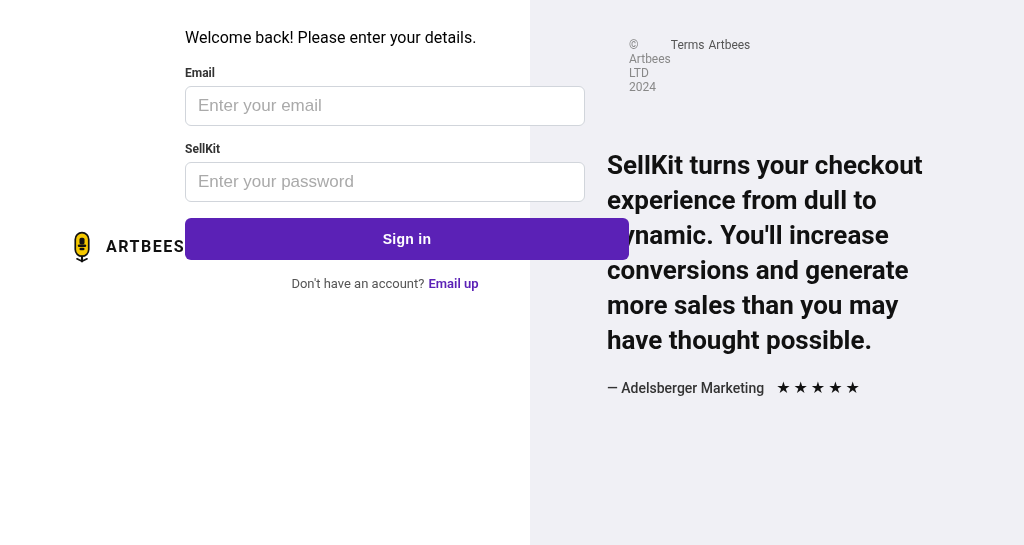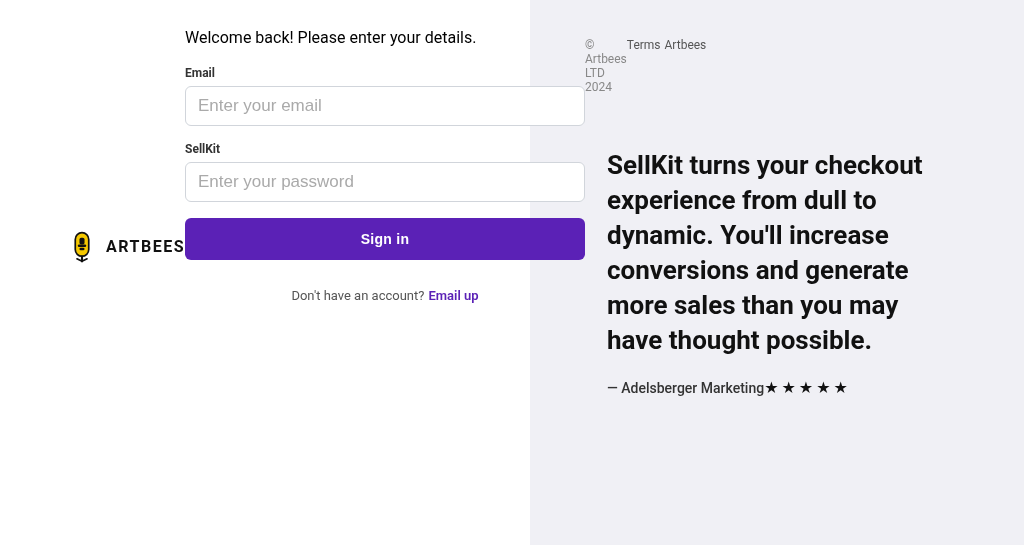--- a/index.html
+++ b/index.html
@@ -109,38 +109,38 @@
 
     .forgot-password-link {
       font-size: 13px;
       color: #5b21b6;
       text-decoration: none;
       cursor: pointer;
       font-weight: 500;
     }
 
     .sign-in-button {
-      width: 400px;
+      width: 444px;
       height: 42px;
       background: #5b21b6;
       color: #fff;
       border: none;
       border-radius: 6px;
       font-size: 14px;
       font-weight: 600;
       cursor: pointer;
       letter-spacing: 0.3px;
     }
 
     .signup-row {
       display: flex;
       justify-content: center;
       align-items: center;
       width: 400px;
-      margin-top: 28px;
+      margin-top: 16px;
       font-size: 13px;
       color: #555;
     }
 
     .signup-link {
       color: #5b21b6;
       text-decoration: none;
       font-weight: 600;
       margin-left: 4px;
       cursor: pointer;
@@ -181,20 +181,21 @@
       font-size: 26px;
       font-weight: 700;
       color: #111;
       line-height: 1.35;
       margin-bottom: 20px;
     }
 
     .testimonial-author {
       display: flex;
       align-items: center;
+      gap: 12px;
     }
 
     .testimonial-author-name {
       font-size: 14px;
       color: #333;
       font-weight: 500;
     }
 
     .stars {
       display: flex;

